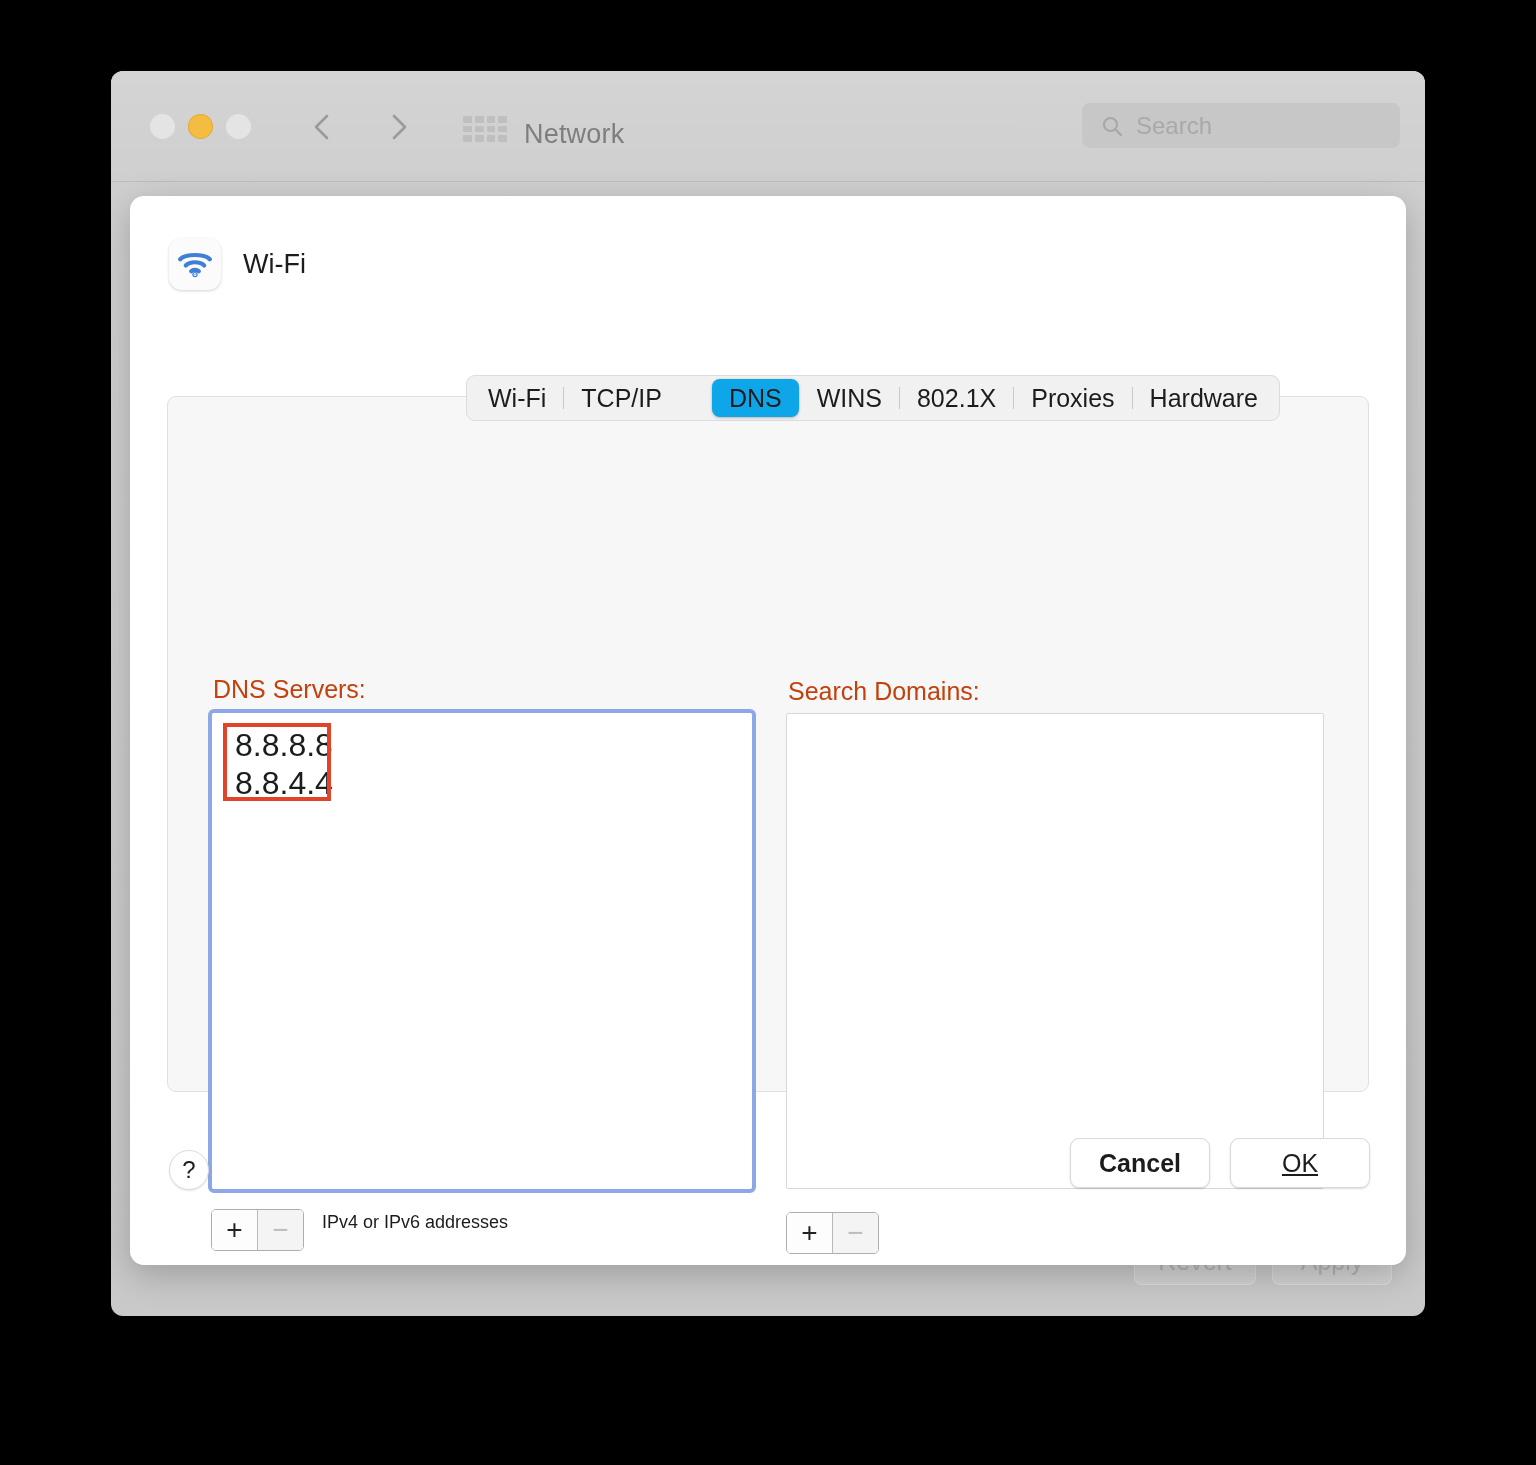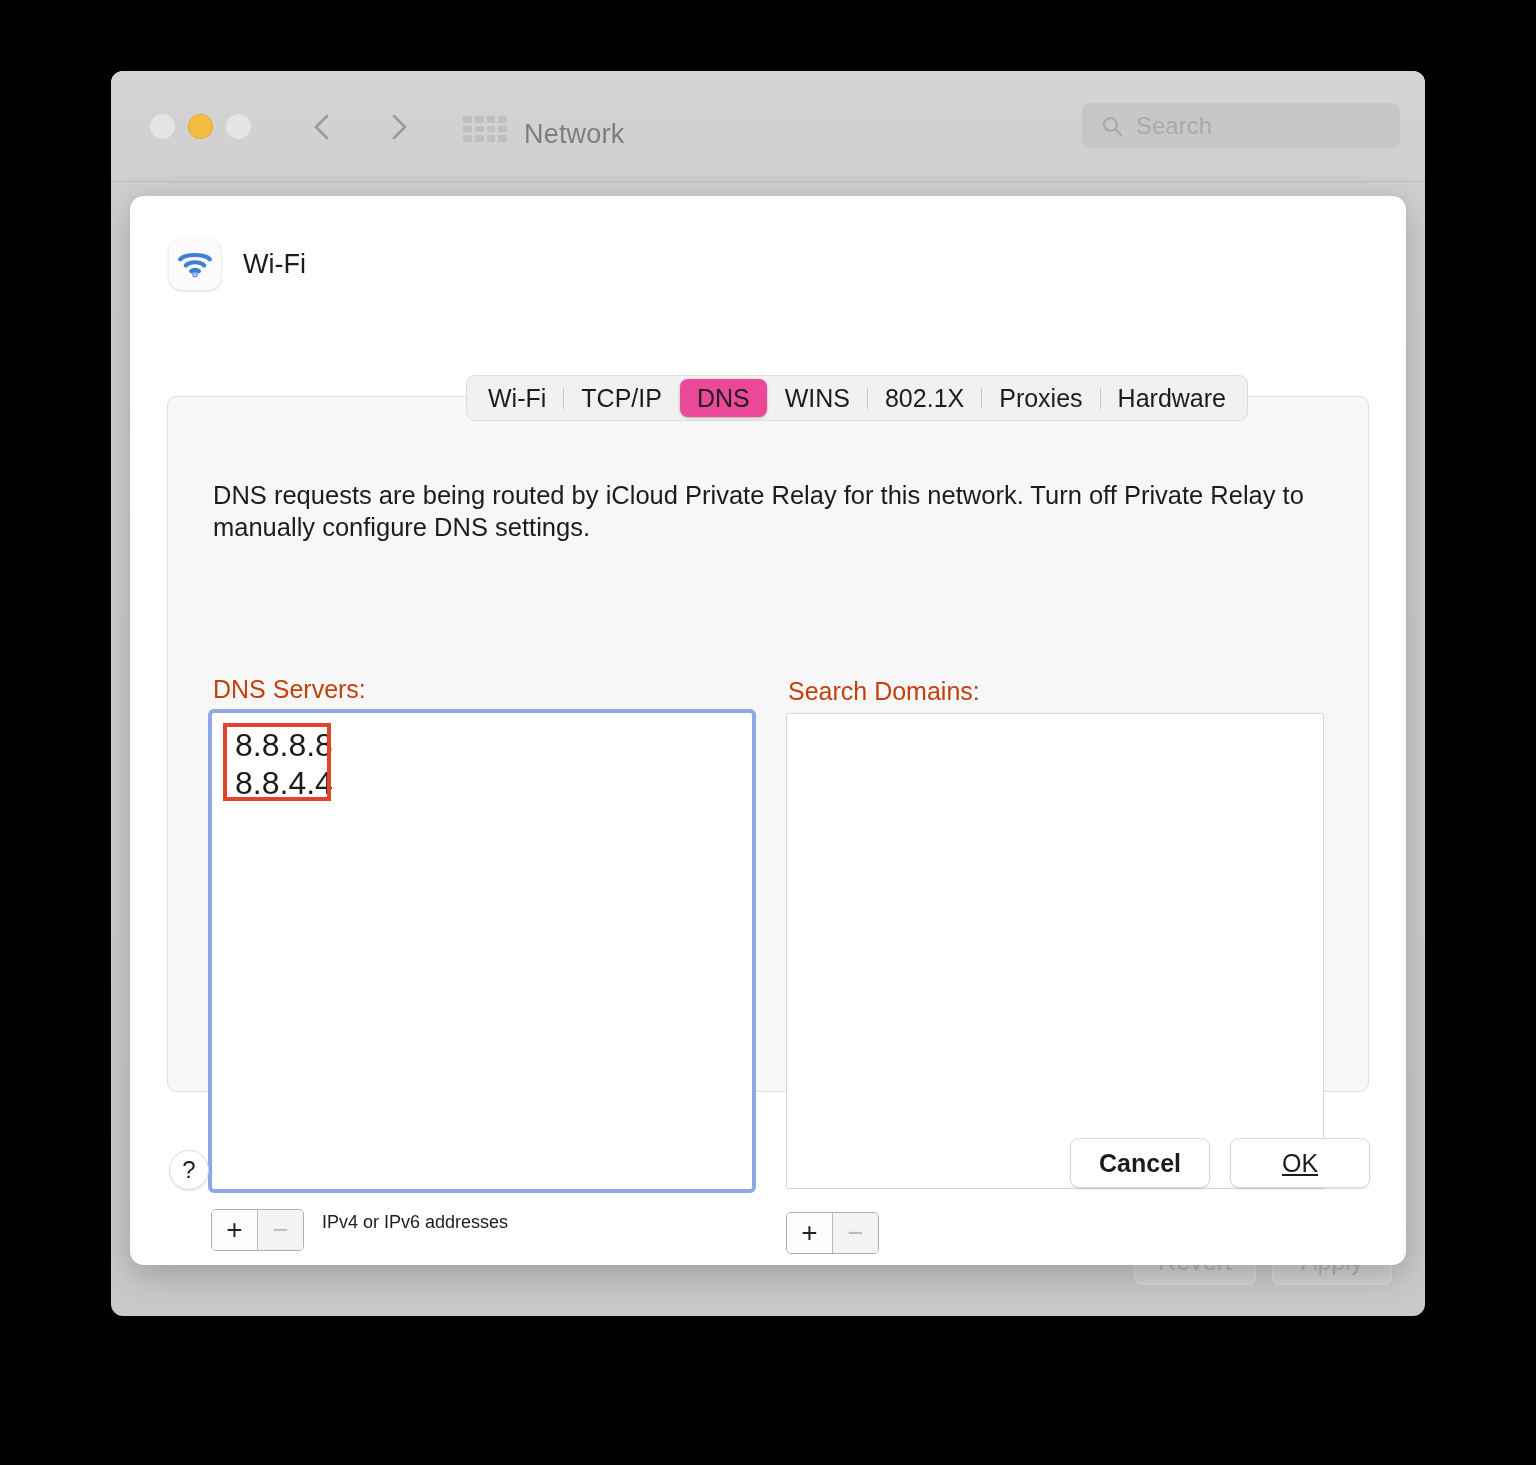--- a/index.html
+++ b/index.html
@@ -191,22 +191,23 @@
     height: 38px;
     padding: 0 17px;
     display: flex;
     align-items: center;
     font-size: 25px;
     color: #1c1c1c;
     border-radius: 8px;
     white-space: nowrap;
   }
   .tab.selected {
-    background: #ec4899;
+    background: #0ea5e9;
     box-shadow: 0 1px 3px rgba(0,0,0,0.22), 0 0 0 0.5px rgba(0,0,0,0.06);
+    margin-left: 32px;
   }
   .tabsep {
     width: 1px;
     height: 22px;
     background: #c9c9c9;
     flex: none;
   }
   .tabsep.hidden { background: transparent; }
 
   
@@ -436,21 +437,20 @@
       <div class="tabsep"></div>
       <div class="tab">802.1X</div>
       <div class="tabsep"></div>
       <div class="tab">Proxies</div>
       <div class="tabsep"></div>
       <div class="tab">Hardware</div>
     </div>
 
     <div id="panel">
 
-      <div id="notice">DNS requests are being routed by iCloud Private Relay for this network. Turn off Private Relay to manually configure DNS settings.</div>
 
       <div class="col-label" id="label-dns">DNS Servers:</div>
       <div class="col-label" id="label-search">Search Domains:</div>
 
       <div id="dns-listwrap">
         <div id="dns-list">
           <div class="dns-row" style="top:14px">8.8.8.8</div>
           <div class="dns-row" style="top:52px">8.8.4.4</div>
           <div id="dns-annotation"></div>
         </div>

